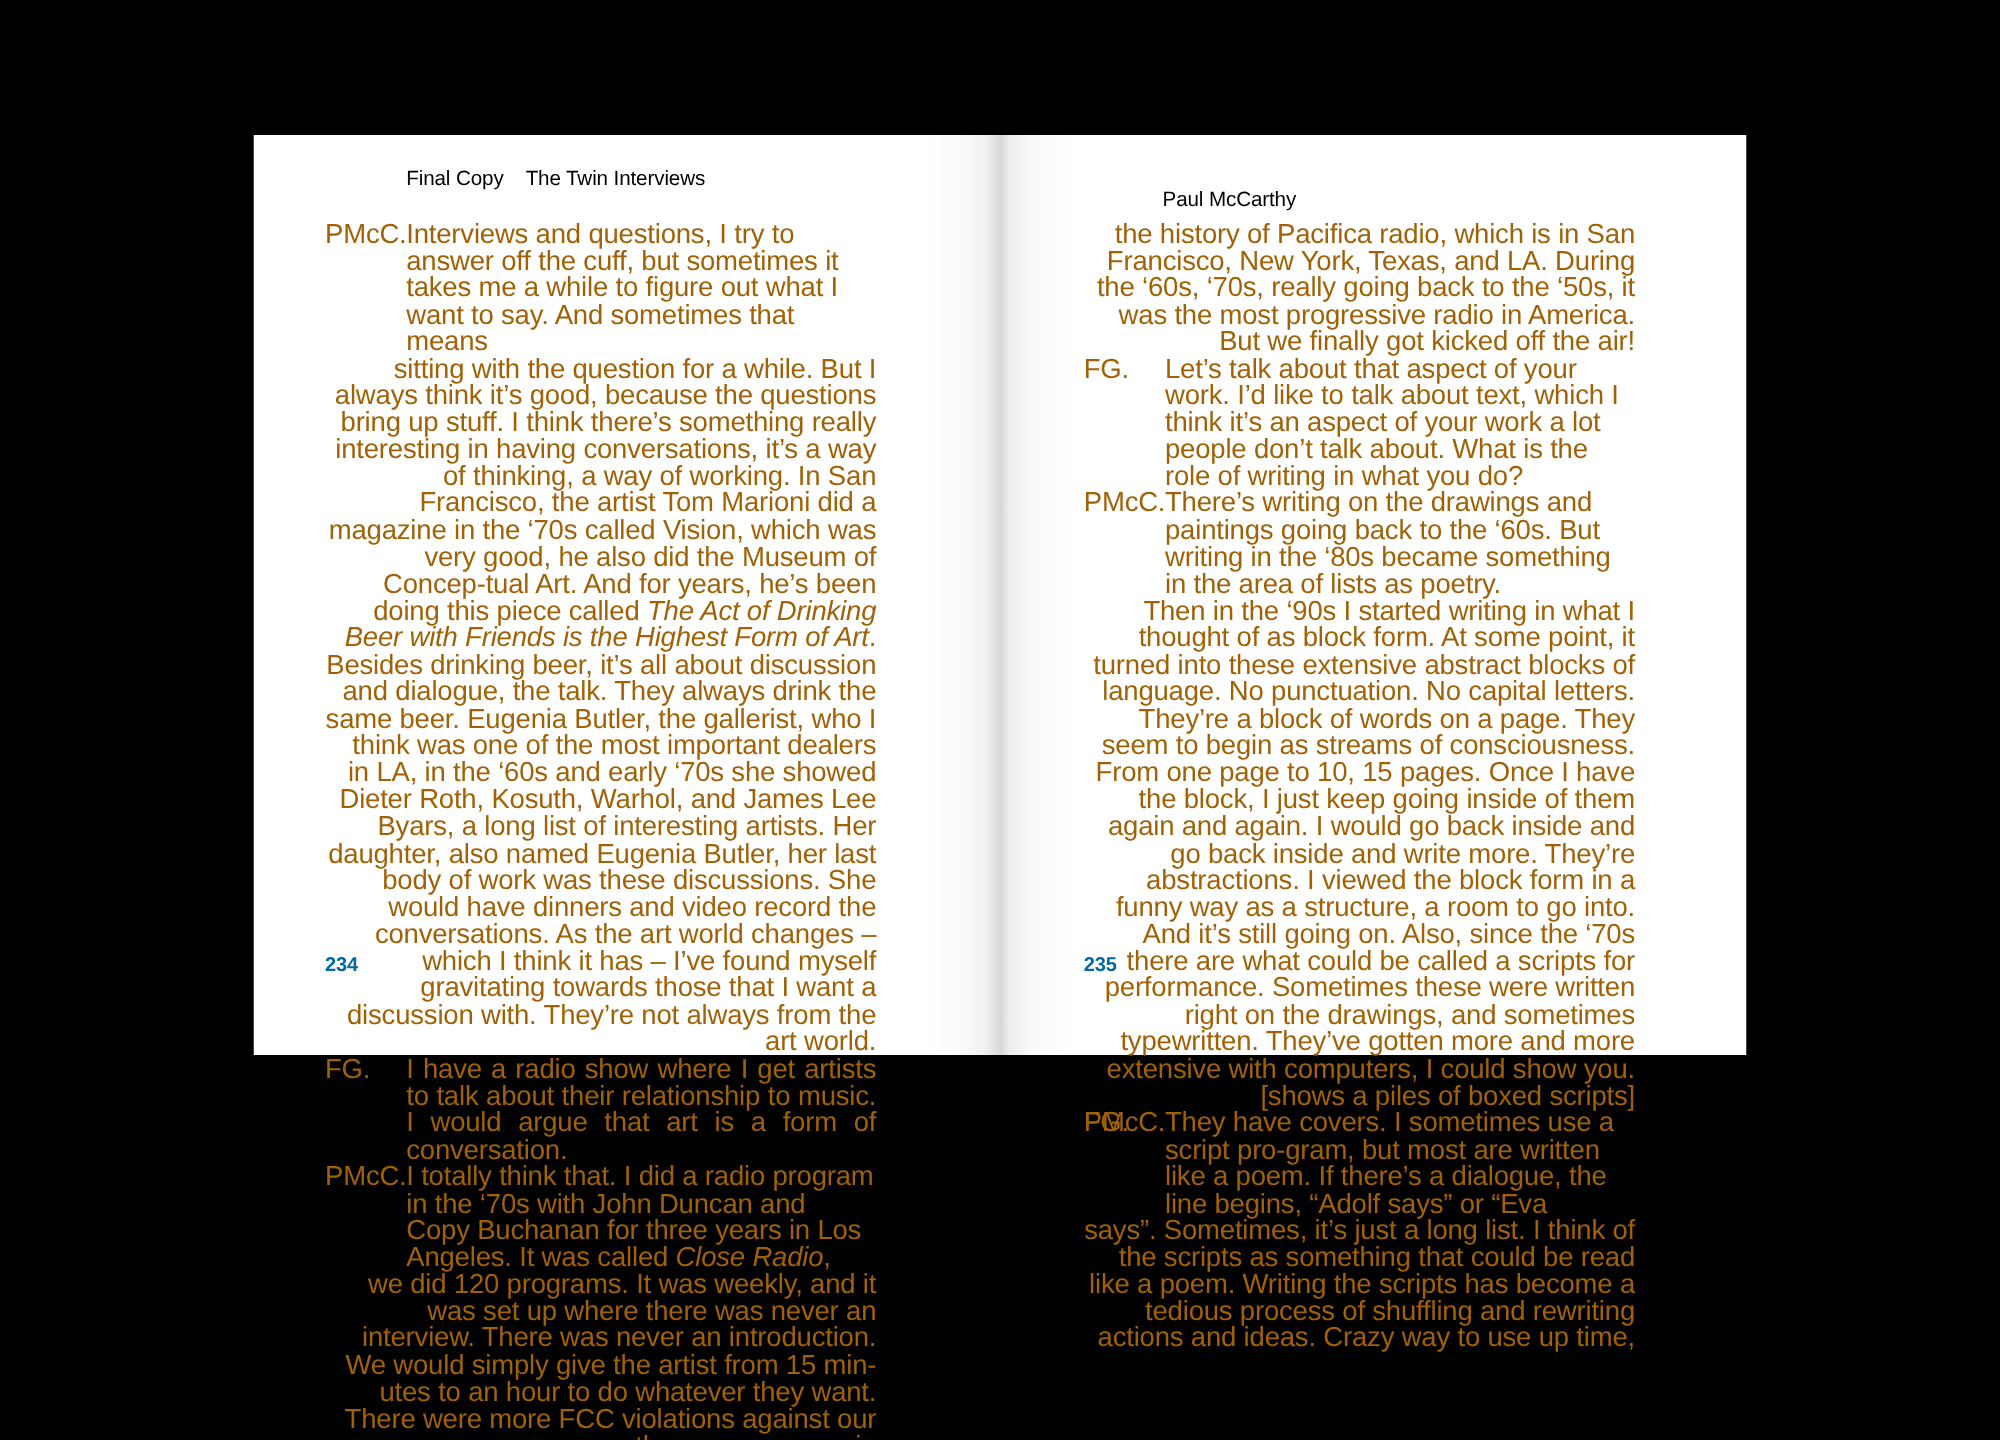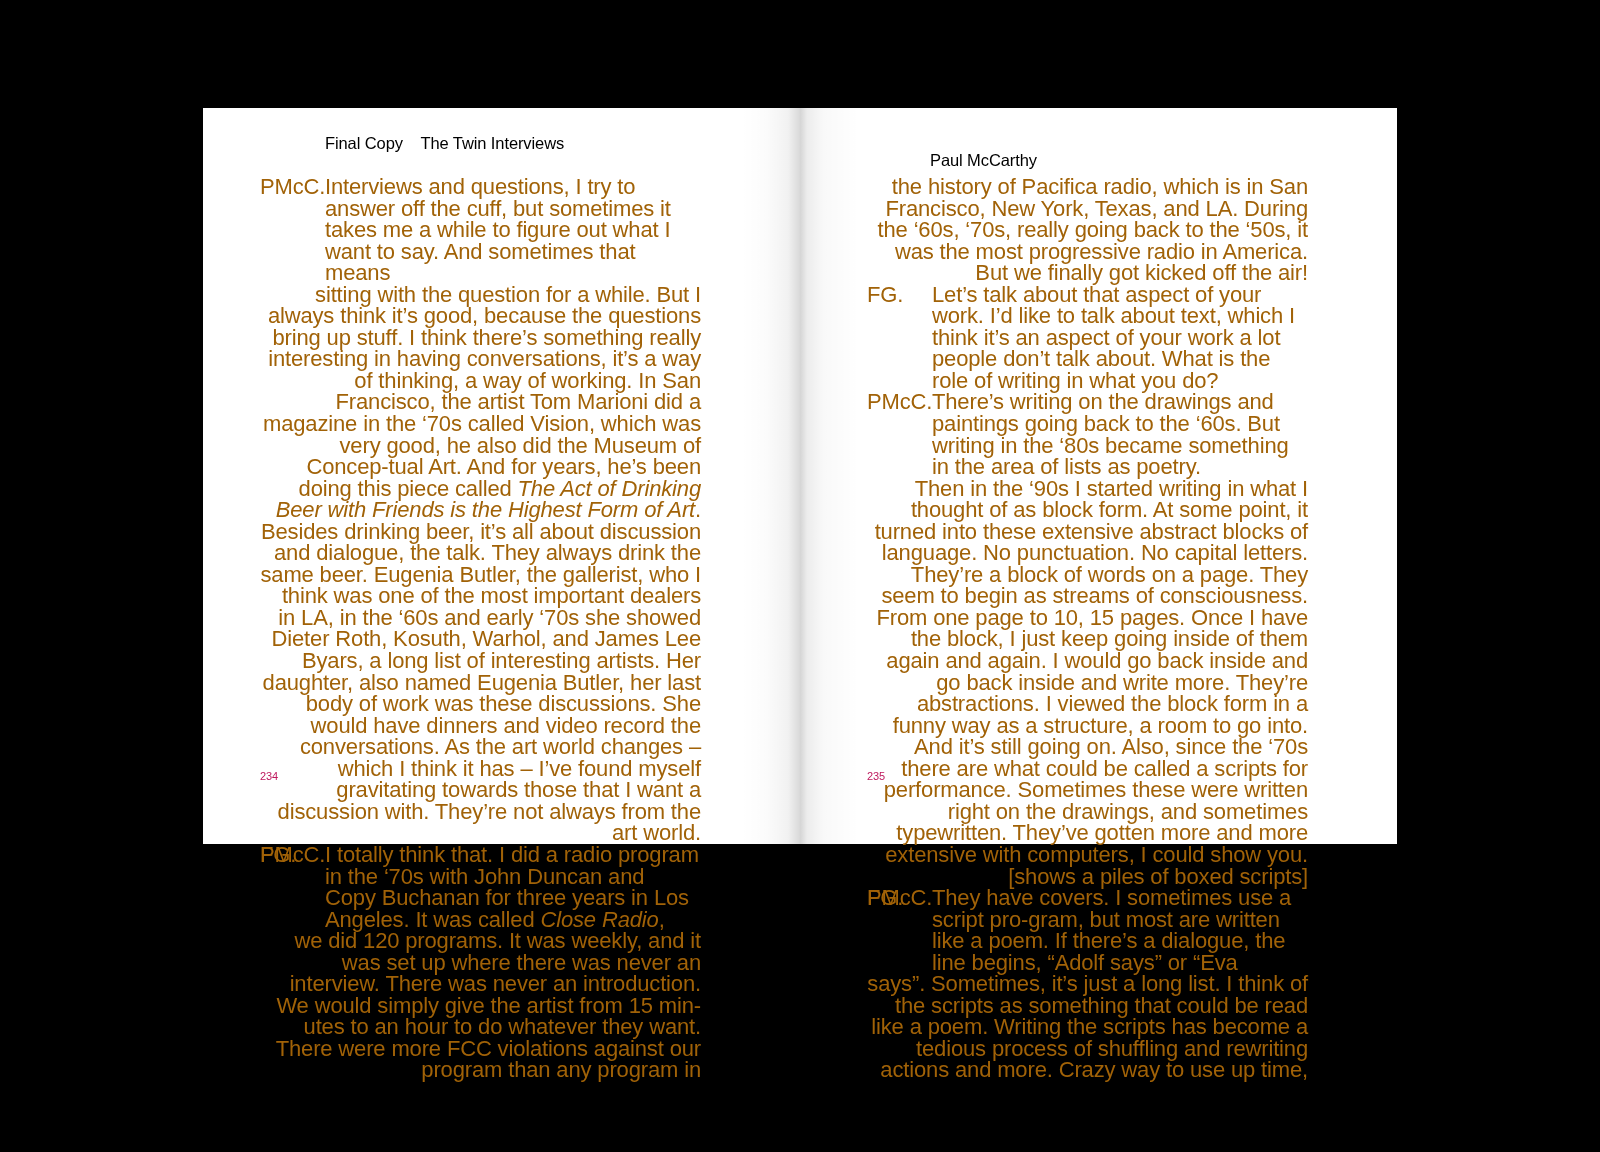--- a/index.html
+++ b/index.html
@@ -97,24 +97,24 @@
     margin-left: -65px;
     display: block;
     text-align: right;
   }
 
   em { font-style: italic; }
 
   .folio {
     position: absolute;
     bottom: 62px;
-    font-size: 11px;
-    font-weight: 400;
+    font-size: 16px;
+    font-weight: 700;
     letter-spacing: -0.1px;
-    color: #be185d;
+    color: #0369a1;
   }
   .page-left  .folio { left: 57px; }
   .page-right .folio { left: 67px; }
 </style>
 </head>
 <body>
 
 <div class="spread">
 
   <div class="page page-left">
@@ -124,20 +124,21 @@
     <div class="textblock">
 
       <div class="turn">
         <span class="speaker">PMcC.</span>
         <span class="lead">Interviews and questions, I try to answer off the cuff, but sometimes it takes me a while to figure out what I want to say. And sometimes that means</span>
         <span class="runon"><span>sitting with the question for a while. But I always think it’s good, because the questions bring up stuff. I think there’s something really interesting in having conversations, it’s a way of thinking, a way of working. In San Francisco, the artist Tom Marioni did a magazine in the ‘70s called Vision, which was very good, he also did the Museum of Concep-<wbr>tual Art. And for years, he’s been doing this piece called </span><em>The Act of Drinking Beer with Friends is the Highest Form of Art</em><span>. Besides drinking beer, it’s all about discussion and dialogue, the talk. They always drink the same beer. Eugenia Butler, the gallerist, who I think was one of the most important dealers in LA, in the ‘60s and early ‘70s she showed Dieter Roth, Kosuth, Warhol, and James Lee Byars, a long list of interesting artists. Her daughter, also named Eugenia Butler, her last body of work was these discussions. She would have dinners and video record the conversations. As the art world changes – which I think it has – I’ve found myself gravitating towards those that I want a discussion with. They’re not always from the art world.</span></span>
       </div>
 
       <div class="turn">
         <span class="speaker">FG.</span>
+        <span class="lead justify">I have a radio show where I get artists to talk about their relationship to music. I would argue that art is a form of conversation.</span>
       </div>
 
       <div class="turn">
         <span class="speaker">PMcC.</span>
         <span class="lead"><span>I totally think that. I did a radio program in the ‘70s with John Duncan and Copy Buchanan for three years in Los Angeles. It was called </span><em>Close Radio</em><span>,</span></span>
         <span class="runon">we did 120 programs. It was weekly, and it was set up where there was never an interview. There was never an introduction. We would simply give the artist from 15 min-<wbr>utes to an hour to do whatever they want. There were more FCC violations against our program than any program in</span>
       </div>
 
     </div>
 
@@ -165,21 +166,21 @@
         <span class="runon">Then in the ‘90s I started writing in what I thought of as block form. At some point, it turned into these extensive abstract blocks of language. No punctuation. No capital letters. They’re a block of words on a page. They seem to begin as streams of consciousness. From one page to 10, 15 pages. Once I have the block, I just keep going inside of them again and again. I would go back inside and go back inside and write more. They’re abstractions. I viewed the block form in a funny way as a structure, a room to go into. And it’s still going on. Also, since the ‘70s there are what could be called a scripts for performance. Sometimes these were written right on the drawings, and sometimes typewritten. They’ve gotten more and more extensive with computers, I could show you. [shows a piles of boxed scripts]</span>
       </div>
 
       <div class="turn">
         <span class="speaker">FG.</span>
       </div>
 
       <div class="turn">
         <span class="speaker">PMcC.</span>
         <span class="lead">They have covers. I sometimes use a script pro-<wbr>gram, but most are written like a poem. If there’s a dialogue, the line begins, “Adolf says” or “Eva</span>
-        <span class="runon">says”. Sometimes, it’s just a long list. I think of the scripts as something that could be read like a poem. Writing the scripts has become a tedious process of shuffling and rewriting actions and more. Crazy way to use up time,</span>
+        <span class="runon">says”. Sometimes, it’s just a long list. I think of the scripts as something that could be read like a poem. Writing the scripts has become a tedious process of shuffling and rewriting actions and ideas. Crazy way to use up time,</span>
       </div>
 
     </div>
 
     <div class="folio">235</div>
   </div>
 
   <div class="gutter"></div>
 </div>
 

